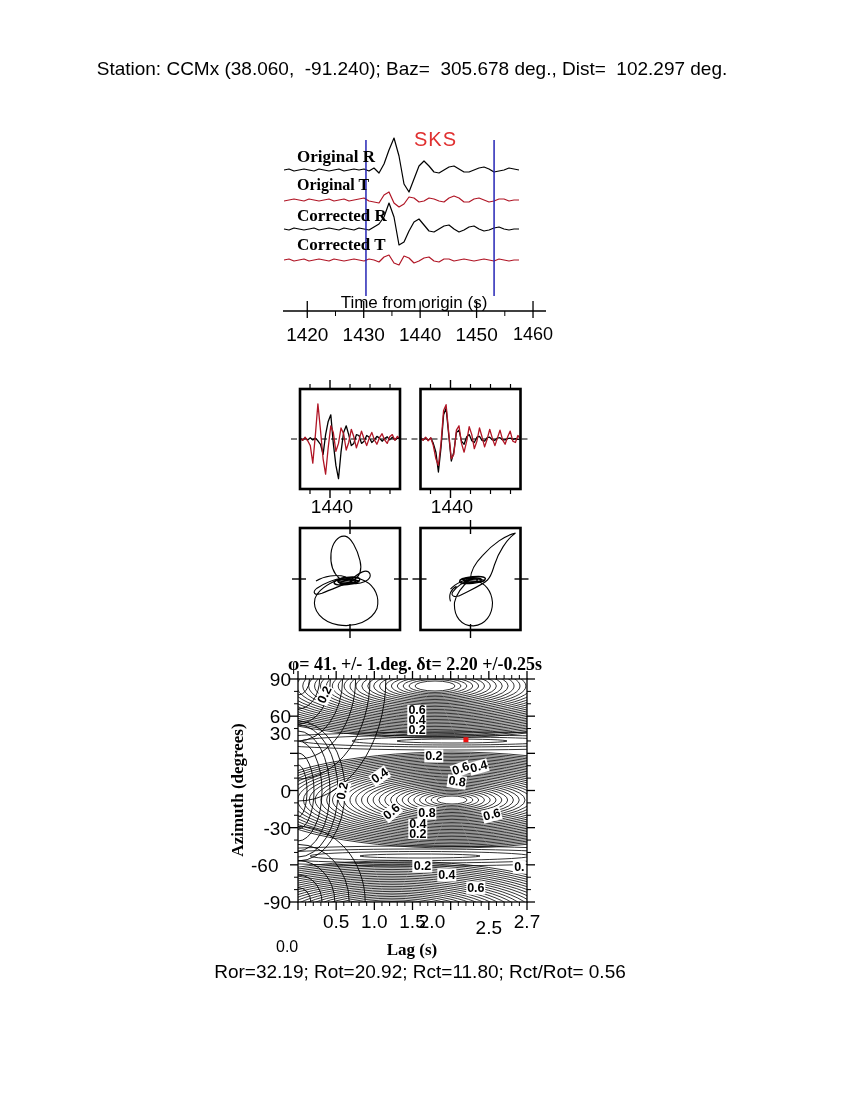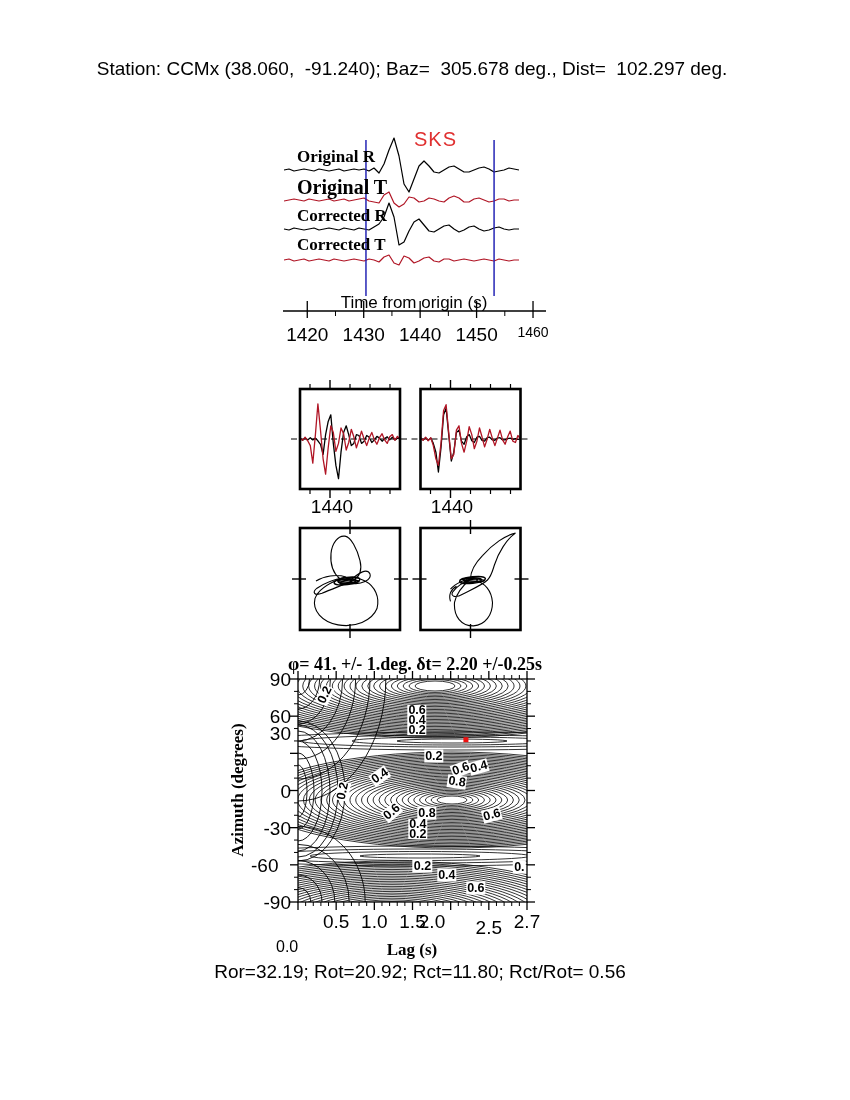--- a/index.html
+++ b/index.html
@@ -331,30 +331,30 @@
         <clipPath id="cplot">
           <rect x="298" y="679" width="229" height="223"></rect>
         </clipPath>
       </defs>
     </svg>
 
   <div class="abs sans ctr" style="left:0;top:58px;width:824px;font-size:19px;color:#000;">Station: CCMx (38.060,  -91.240); Baz=  305.678 deg., Dist=  102.297 deg.</div>
 
   <div class="abs sans" style="left:414px;top:128px;font-size:20px;letter-spacing:1px;color:#e03030;">SKS</div>
   <div class="abs serifb" style="left:297px;top:147px;font-size:17px;">Original R</div>
-  <div class="abs serifb" style="left:297px;top:176px;font-size:20px;">Original T</div>
+  <div class="abs serifb" style="left:297px;top:176px;font-size:16px;">Original T</div>
   <div class="abs serifb" style="left:297px;top:206px;font-size:17px;">Corrected R</div>
   <div class="abs serifb" style="left:297px;top:235px;font-size:17px;">Corrected T</div>
   <div class="abs sans ctr" style="left:283px;top:293px;width:262px;font-size:17px;">Time from origin (s)</div>
   <div id="time-tick-labels">
       <div class="abs sans ctr" style="left: 277.268px; top: 324px; width: 60px; font-size: 19px;">1420</div>
       <div class="abs sans ctr" style="left: 333.706px; top: 324px; width: 60px; font-size: 19px;">1430</div>
       <div class="abs sans ctr" style="left: 390.144px; top: 324px; width: 60px; font-size: 19px;">1440</div>
       <div class="abs sans ctr" style="left: 446.582px; top: 324px; width: 60px; font-size: 19px;">1450</div>
-      <div class="abs sans ctr" style="left: 503.019px; top: 324px; width: 60px; font-size: 14px;">1460</div>
+      <div class="abs sans ctr" style="left: 503.019px; top: 324px; width: 60px; font-size: 18px;">1460</div>
     </div>
 
   <div class="abs sans ctr" style="left:292px;top:496px;width:80px;font-size:19px;">1440</div>
   <div class="abs sans ctr" style="left:412px;top:496px;width:80px;font-size:19px;">1440</div>
 
   <div class="abs serifb ctr" style="left:285px;top:654px;width:260px;font-size:18px;">φ= 41. +/- 1.deg. δt= 2.20 +/-0.25s</div>
   <div class="abs serifb" style="left:238px;top:790px;font-size:17px;transform:translate(-50%,-50%) rotate(-90deg);">Azimuth (degrees)</div>
   <div id="contour-tick-labels">
       <div class="abs sans" style="left: 276px; top: 938px; width: 44px; text-align: left; font-size: 16px;">0.0</div>
       <div class="abs sans" style="left: 314.167px; top: 911px; width: 44px; text-align: center; font-size: 19px;">0.5</div>

